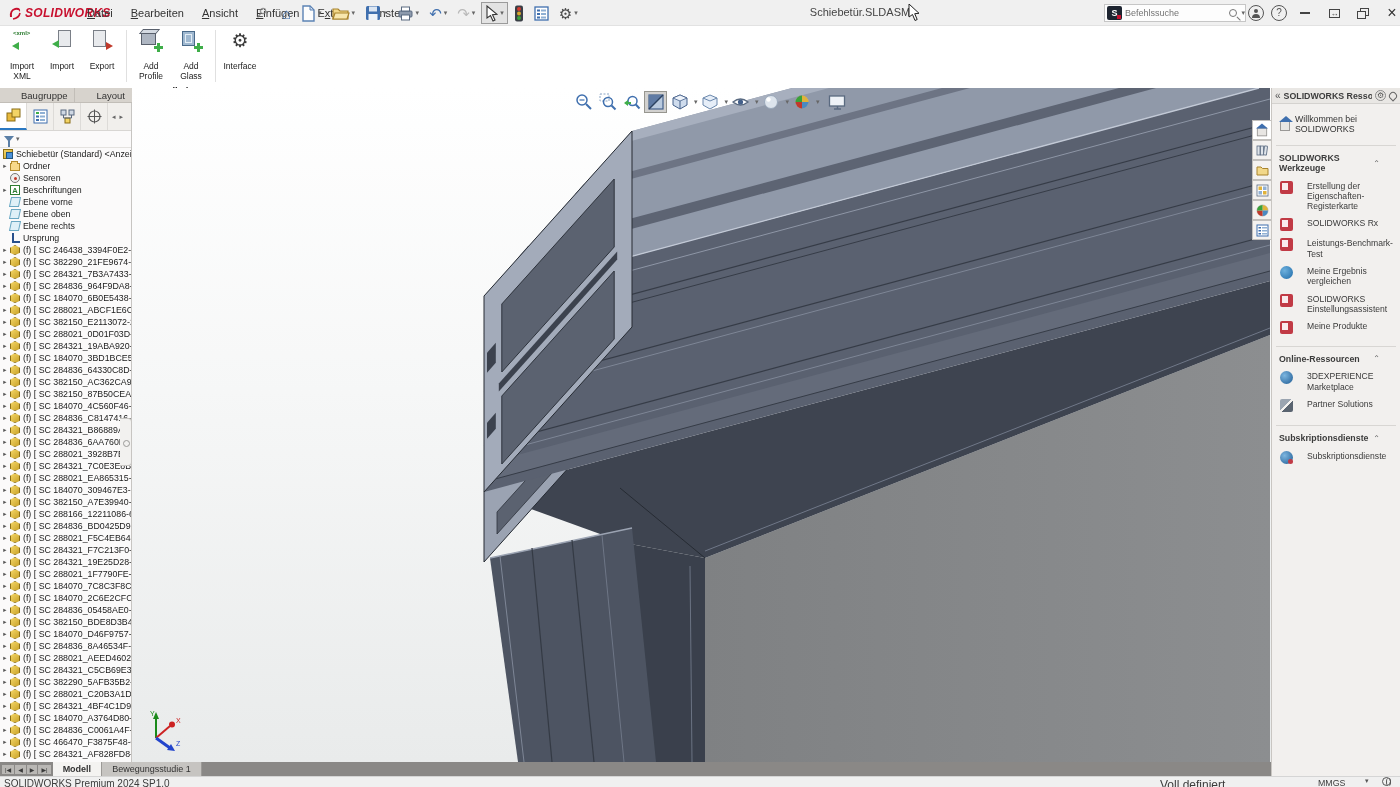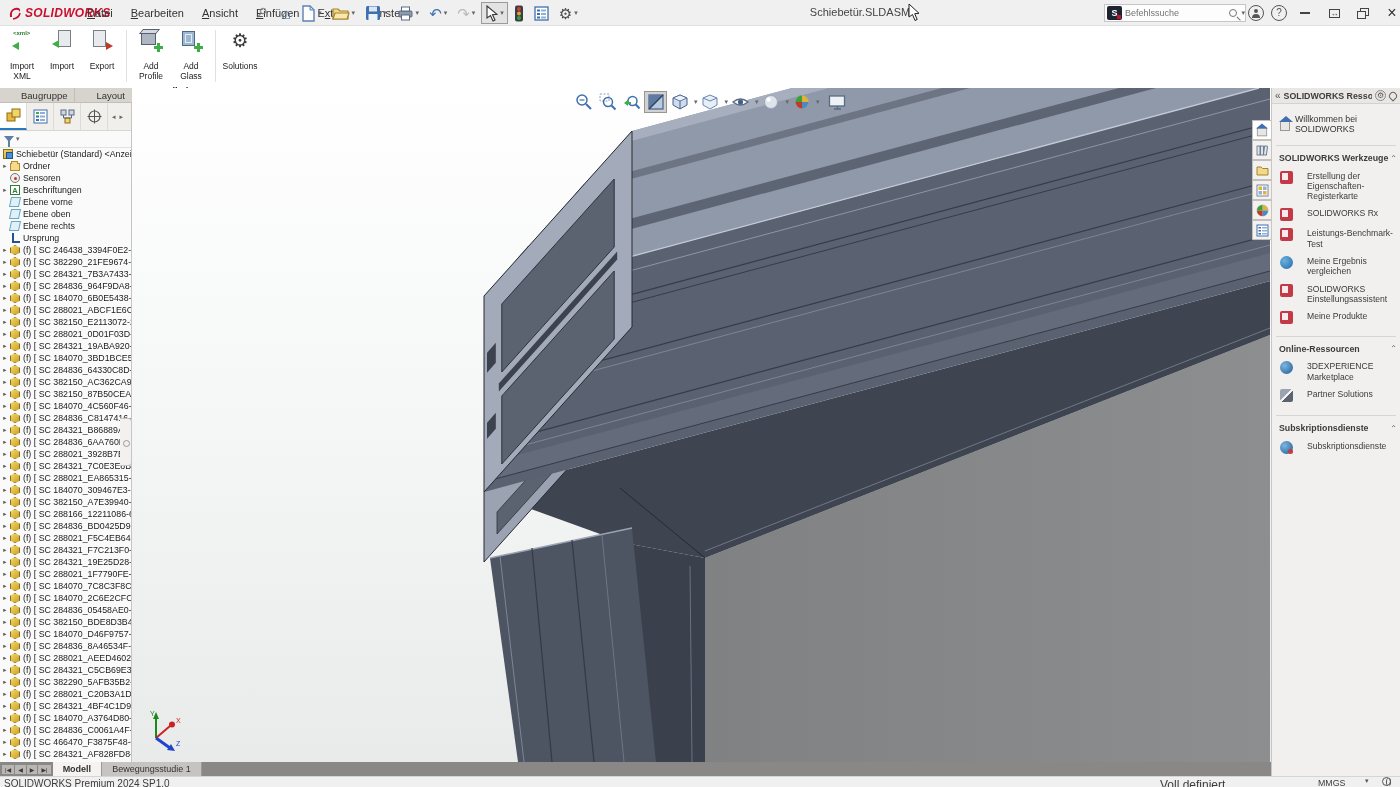--- a/index.html
+++ b/index.html
@@ -111,21 +111,21 @@
   #taskpane { left:1271px; top:88px; width:129px; height:674px; background:#f2f0ee; border-left:1px solid #c9c6c2; overflow:hidden; }
   #tp-header { height:16px; background:#e9e7e4; border-bottom:1px solid #d4d2cf; display:flex; align-items:center; padding:0 3px; gap:3px; }
   #tp-header .chev { font-size:10px; color:#555; line-height:14px; }
   #tp-header .tp-title { font-size:8.8px; font-weight:bold; color:#3c3c3c; flex:1; white-space:nowrap; overflow:hidden; }
   .tp-gear { width:11px; height:11px; border:1px solid #888; border-radius:50%; font-size:8px; line-height:10px; text-align:center; color:#555; }
   .tp-pin { width:8px; height:8px; border:1.2px solid #666; border-radius:50% 50% 50% 0; transform:rotate(-45deg); }
   .tp-welcome { display:flex; align-items:center; gap:5px; padding:10px 6px 9px 8px; font-size:8.8px; color:#333; }
   .home-ic { width:12px; height:10px; background:#e8e6e3; border:1px solid #9a9896; position:relative; margin-top:3px; }
   .home-ic::before { content:""; position:absolute; left:-2px; top:-6px; border-left:7px solid transparent; border-right:7px solid transparent; border-bottom:6px solid #3f6fae; }
   .tp-sep { height:1px; background:#d8d6d3; margin:2px 4px; }
-  .tp-sect-head { display:flex; align-items:center; padding:5px 3px 4px 7px; }
+  .tp-sect-head { display:flex; align-items:center; padding:5px 20px 4px 7px; }
   .tp-sect-head .t { flex:1; font-size:8.8px; font-weight:bold; color:#3c3c3c; }
   .tp-sect-head .up { font-size:8px; color:#666; }
   .tp-item { display:flex; gap:14px; padding:3.5px 4px 3.5px 8px; font-size:8.6px; color:#3a3a3a; align-items:flex-start; line-height:1.2; }
   .tp-ic { width:13px; height:13px; flex:0 0 13px; border-radius:2px; position:relative; }
   .ic-property-tab-builder,.ic-solidworks-rx,.ic-benchmark,.ic-settings-wizard,.ic-my-products { background:#c13a45; }
   .ic-property-tab-builder::after,.ic-solidworks-rx::after,.ic-benchmark::after,.ic-settings-wizard::after,.ic-my-products::after { content:""; position:absolute; left:2px; top:2px; width:6px; height:7px; background:#fff; opacity:.9; }
   .ic-compare-results { background:radial-gradient(circle at 35% 35%, #6db0dd, #1d6aa8); border-radius:50%; }
   .ic-marketplace-globe,.ic-subscription-globe { background:radial-gradient(circle at 35% 35%, #7db6e0, #1d5a92); border-radius:50%; }
   .ic-subscription-globe::after { content:""; position:absolute; right:0; bottom:0; width:5px; height:5px; background:#c13a45; border-radius:50%; }
   .ic-partner-handshake { background:linear-gradient(135deg,#9aa4b0 0 46%,#f2f0ee 46% 54%,#5a6470 54%); }
@@ -328,21 +328,21 @@
         <span class="ric">
             <span class="glass3d"></span>
             <span class="plus-green"></span>
           </span>
         <span class="rlabel">Add
 Glass</span>
       </div>
       <div class="rsep"></div>
       <div class="rbtn">
         <span class="ric" style="text-align:center;"><span class="gear-glyph">⚙</span></span>
-        <span class="rlabel">Solutions</span>
+        <span class="rlabel">Interface</span>
       </div>
     </div>
   </div>
 
   <div id="cmdtabs" class="abs">
     <div class="ctab">Baugruppe</div>
     <div class="ctab">Layout</div>
     <div class="ctab active">Logikal Interface</div>
   </div>
 

